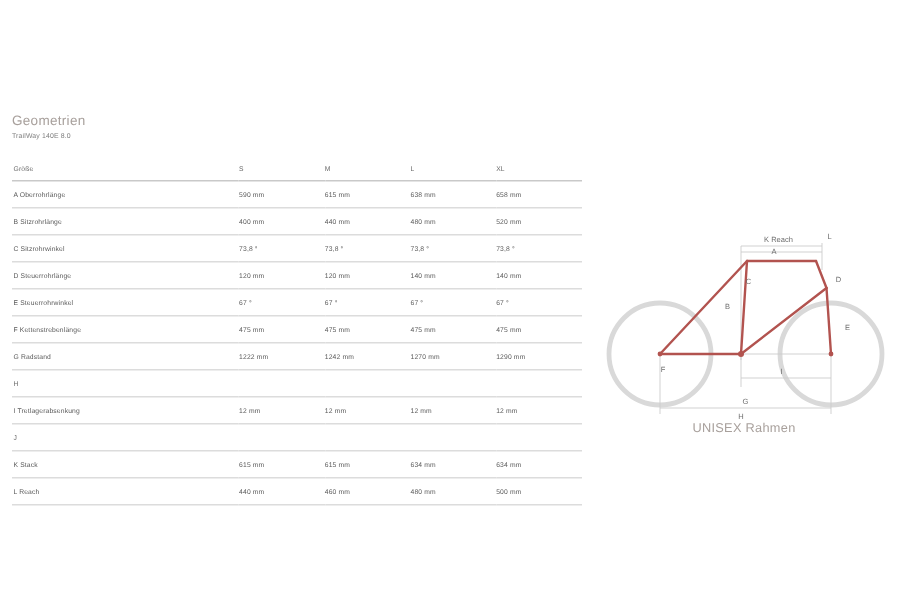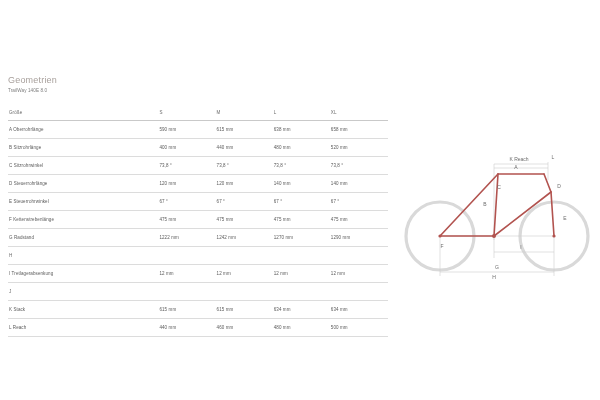--- a/index.html
+++ b/index.html
@@ -256,15 +256,16 @@
       <text class="lbl" x="101" y="49" text-anchor="middle">C</text>
       <text class="lbl" x="161" y="48" text-anchor="middle">D</text>
       <text class="lbl" x="167" y="80" text-anchor="middle">E</text>
       <text class="lbl" x="44" y="108" text-anchor="middle">F</text>
       <text class="lbl" x="99" y="129" text-anchor="middle">G</text>
       <text class="lbl" x="96" y="139" text-anchor="middle">H</text>
       <text class="lbl" x="123" y="109" text-anchor="middle">I</text>
       <text class="lbl" x="121" y="21" text-anchor="middle">K Reach</text>
       <text class="lbl" x="155" y="19" text-anchor="middle">L</text>
     </svg>
+    <div class="diagram-caption">UNISEX Rahmen</div>
   </div>
 
 </div>
 
 </body></html>

